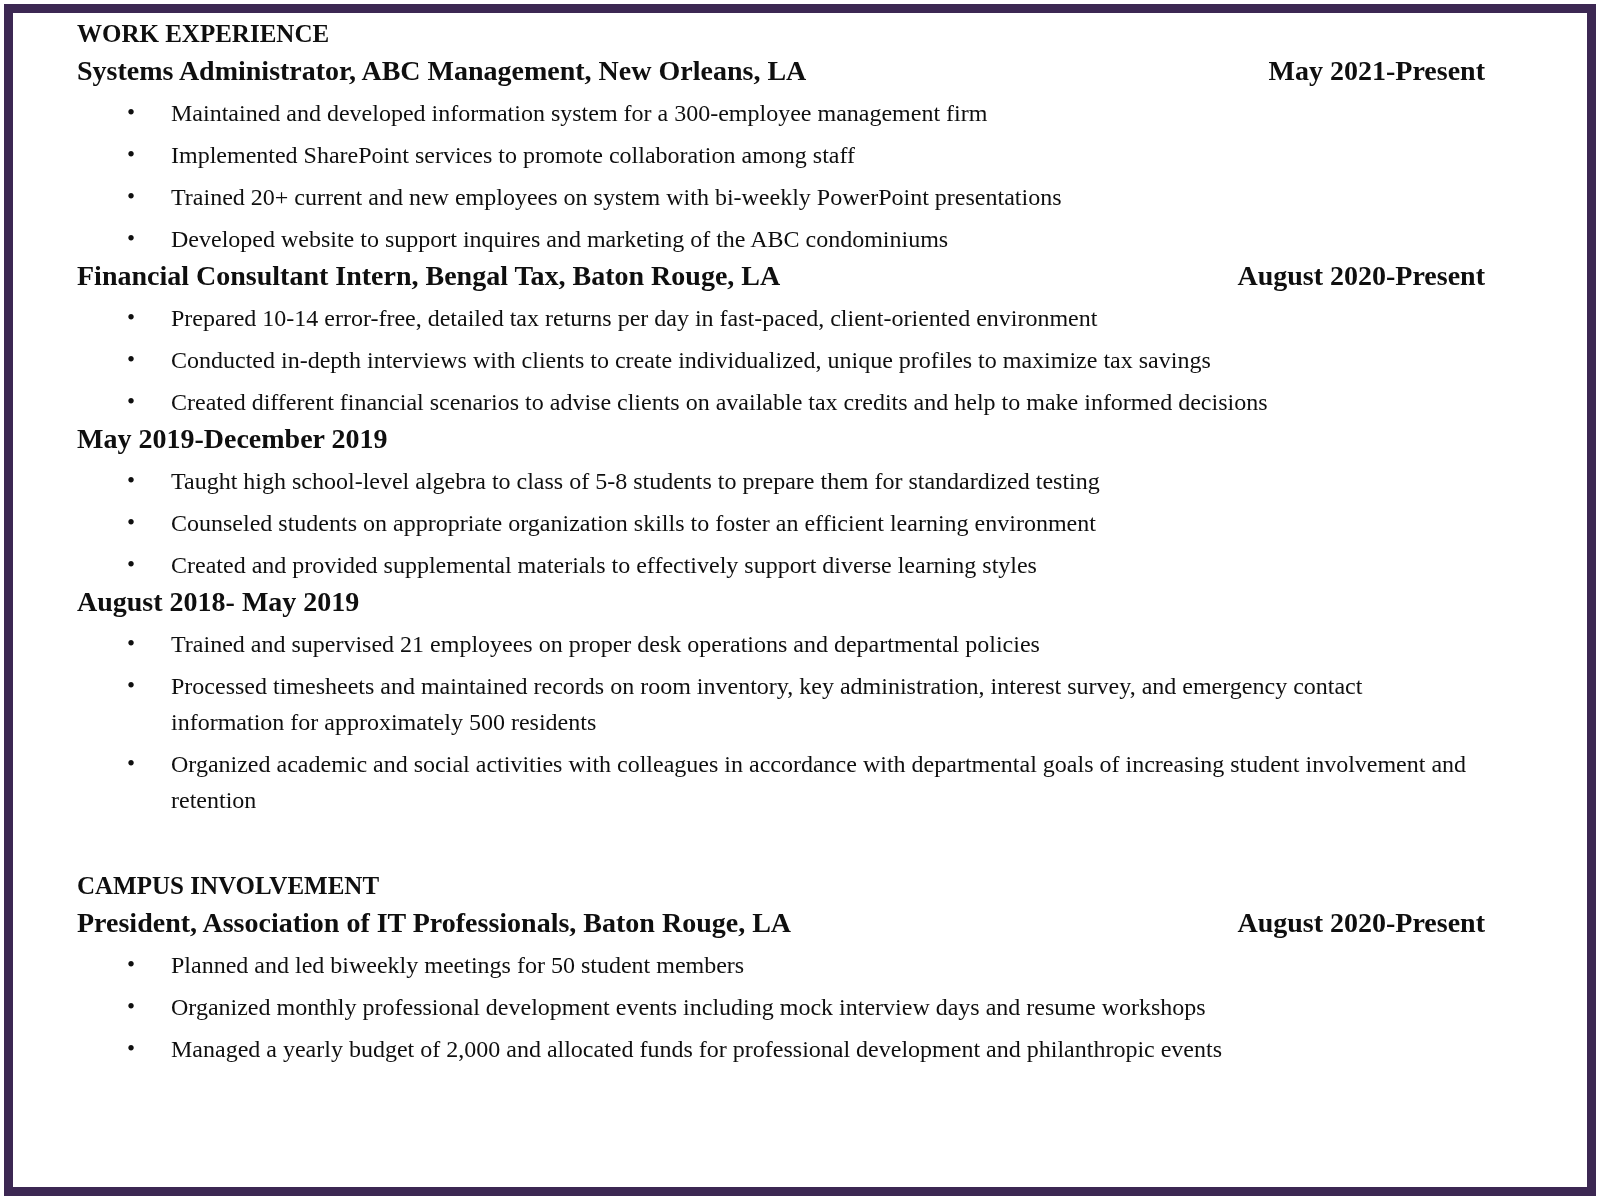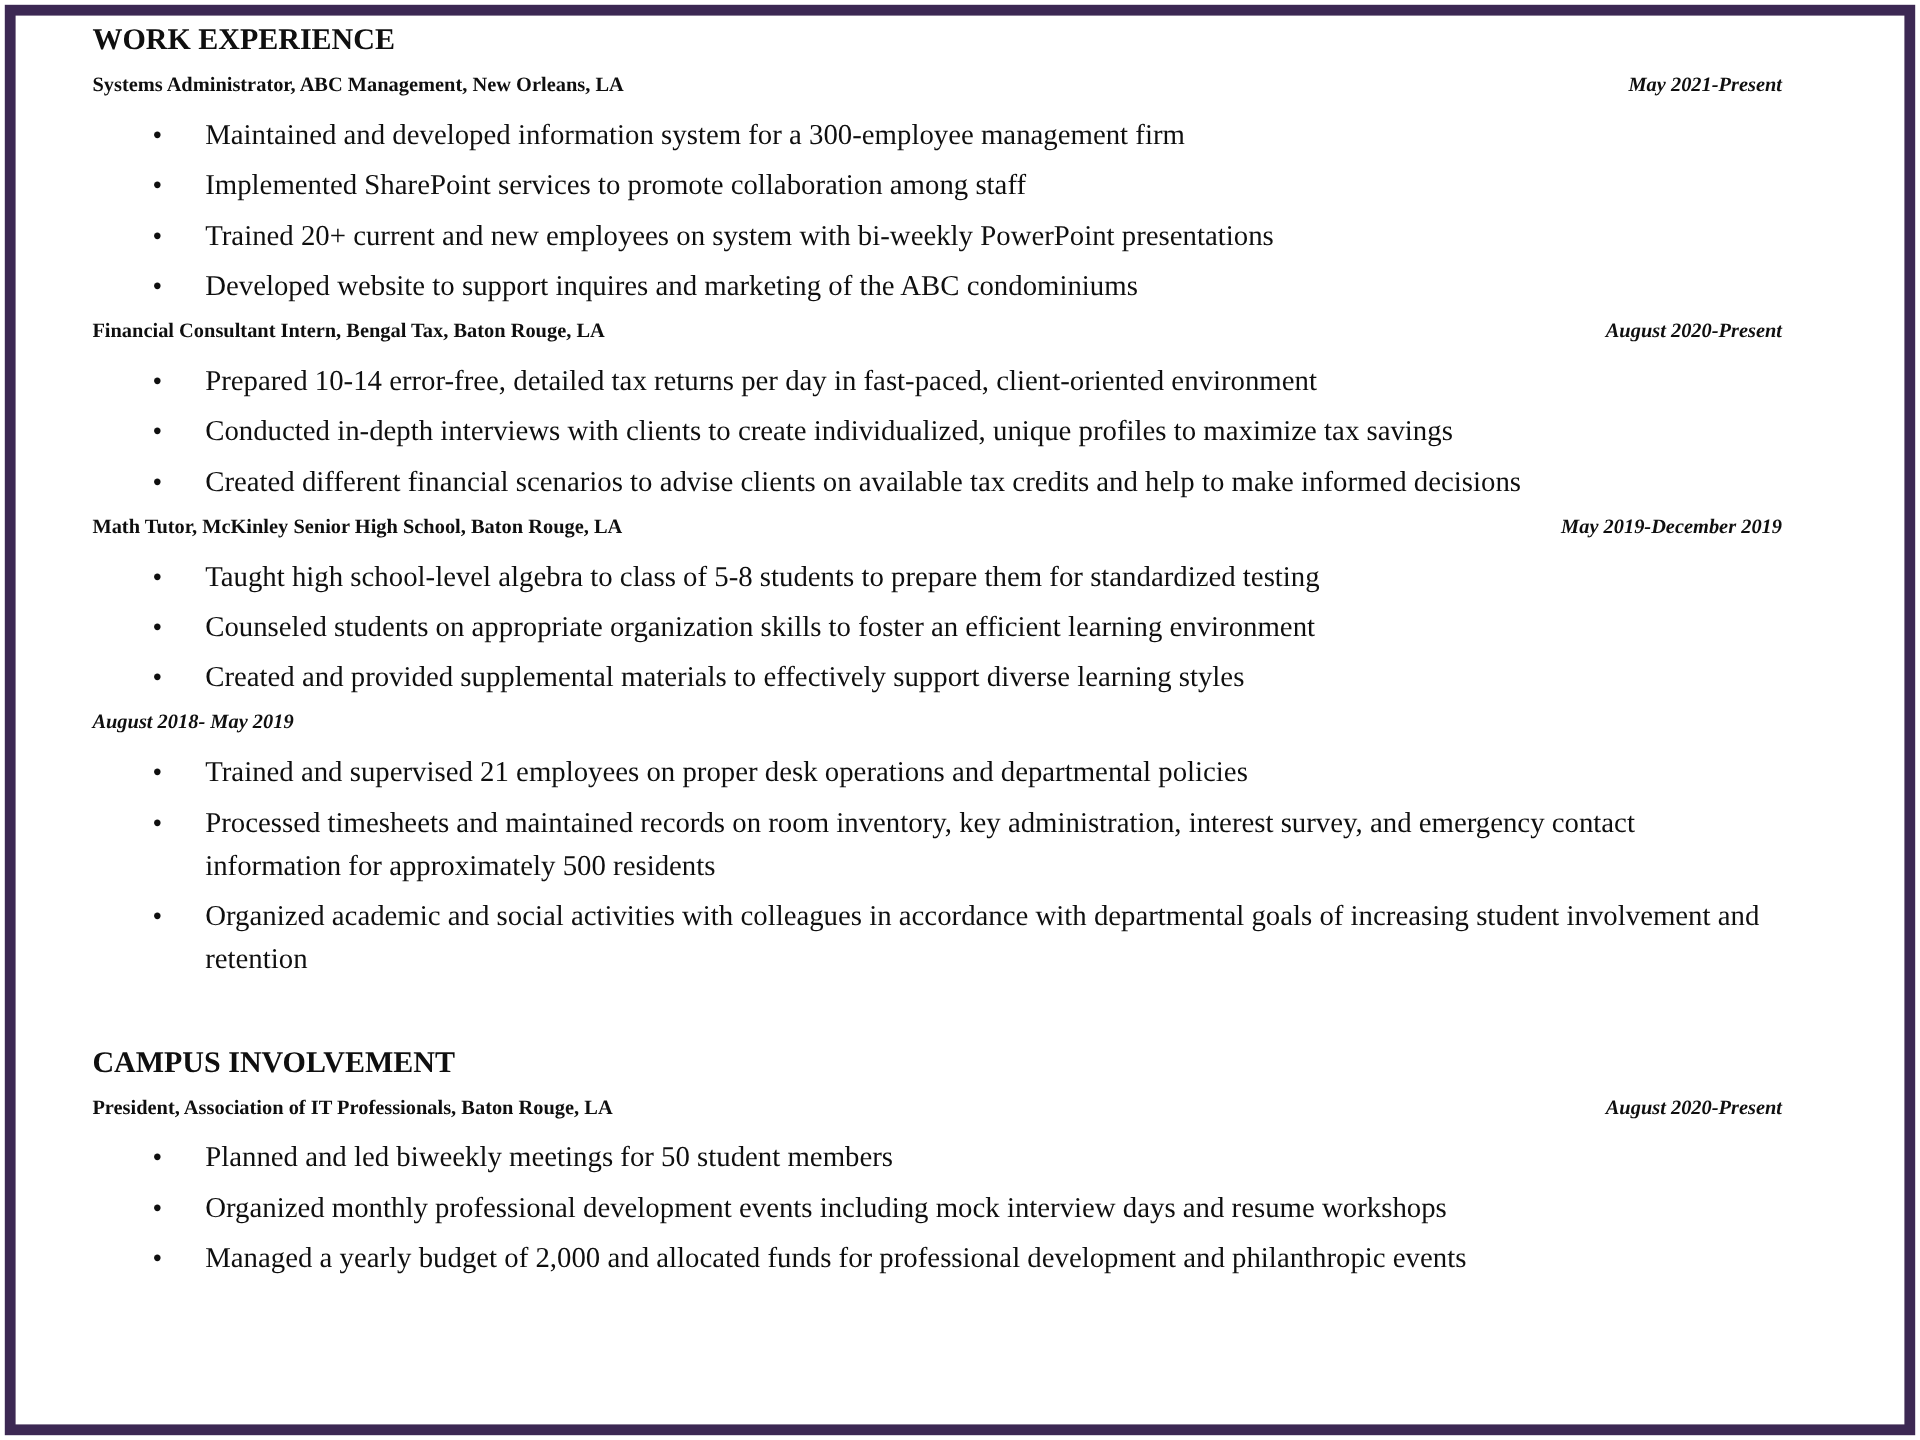--- a/index.html
+++ b/index.html
@@ -28,25 +28,25 @@
     font-size: 25px;
     font-weight: bold;
     line-height: 37px;
   }
   .section + .section { margin-top: 49px; }
   .entry + .entry { }
   .entry-head {
     display: flex;
     justify-content: space-between;
     align-items: baseline;
-    font-size: 17px;
+    font-size: 28px;
     font-weight: bold;
     line-height: 37px;
   }
-  .job-dates { white-space: nowrap; padding-right: 2px; font-style: italic; }
+  .job-dates { white-space: nowrap; padding-right: 2px; }
   .bullets {
     list-style: none;
     margin: 0; padding: 0;
   }
   .bullets li {
     display: flex;
     align-items: flex-start;
     font-size: 24px;
     line-height: 36px;
     margin-top: 6px;
@@ -110,21 +110,20 @@
             </li>
           <li>
               <span class="blt">•</span>
               <span class="btxt">Created different financial scenarios to advise clients on available tax credits and help to make informed decisions</span>
             </li>
         </ul>
       </div>
 
       <div class="entry">
         <div class="entry-head">
-          <span class="job-title">Math Tutor, McKinley Senior High School, Baton Rouge, LA</span>
           <span class="job-dates">May 2019-December 2019</span>
         </div>
         <ul class="bullets">
           <li>
               <span class="blt">•</span>
               <span class="btxt">Taught high school-level algebra to class of 5-8 students to prepare them for standardized testing</span>
             </li>
           <li>
               <span class="blt">•</span>
               <span class="btxt">Counseled students on appropriate organization skills to foster an efficient learning environment</span>

